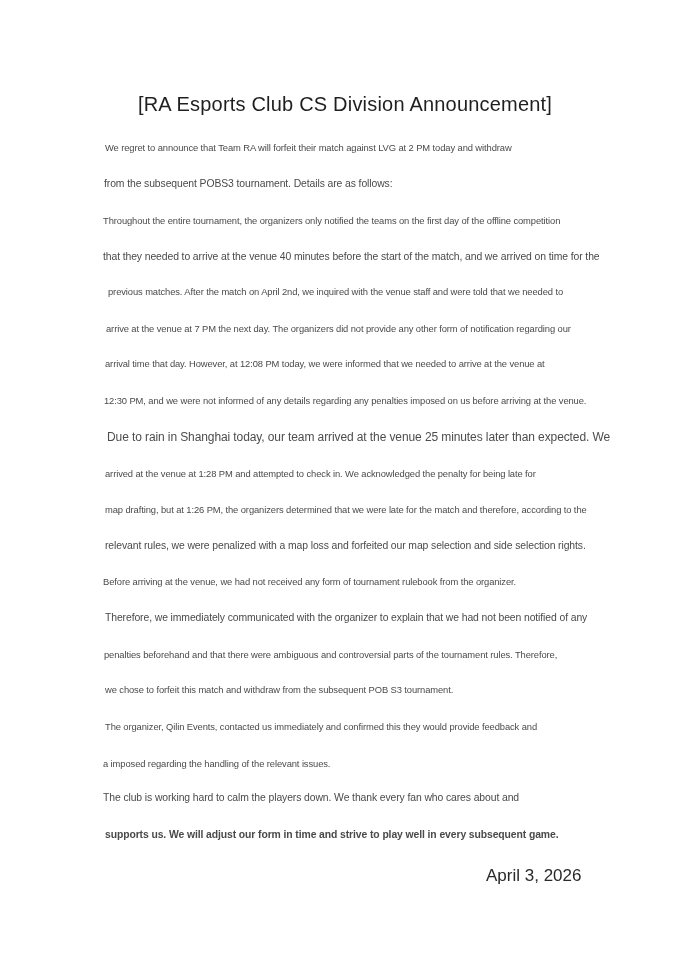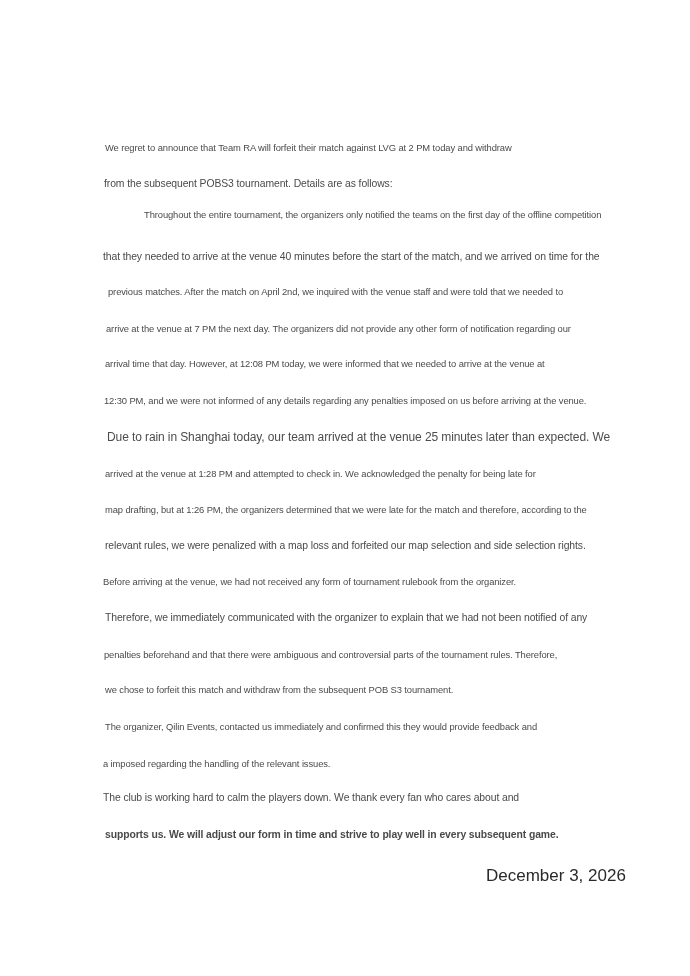--- a/index.html
+++ b/index.html
@@ -46,38 +46,39 @@
       top: 866px;
       font-size: 17px;
       color: #2a2a2a;
       white-space: nowrap;
     }
   </style>
 </head>
 <body>
 
 <div class="doc">
+  <div class="title">[RA Esports Club CS Division Announcement]</div>
 
   <div id="lines">
     <div class="line sz-s" style="left: 105px; top: 142px;">We regret to announce that Team RA will forfeit their match against LVG at 2 PM today and withdraw</div>
     <div class="line sz-m" style="left: 104px; top: 178px;">from the subsequent POBS3 tournament. Details are as follows:</div>
-    <div class="line sz-s" style="left: 103px; top: 209px; margin-left: 41px;">Throughout the entire tournament, the organizers only notified the teams on the first day of the offline competition</div>
+    <div class="line sz-s" style="left: 103px; top: 215px;">Throughout the entire tournament, the organizers only notified the teams on the first day of the offline competition</div>
     <div class="line sz-m" style="left: 103px; top: 251px;">that they needed to arrive at the venue 40 minutes before the start of the match, and we arrived on time for the</div>
     <div class="line sz-s" style="left: 108px; top: 286px;">previous matches. After the match on April 2nd, we inquired with the venue staff and were told that we needed to</div>
     <div class="line sz-s" style="left: 106px; top: 323px;">arrive at the venue at 7 PM the next day. The organizers did not provide any other form of notification regarding our</div>
     <div class="line sz-s" style="left: 105px; top: 358px;">arrival time that day. However, at 12:08 PM today, we were informed that we needed to arrive at the venue at</div>
     <div class="line sz-s" style="left: 104px; top: 395px; text-align: right;">12:30 PM, and we were not informed of any details regarding any penalties imposed on us before arriving at the venue.</div>
     <div class="line sz-l" style="left: 107px; top: 430px;">Due to rain in Shanghai today, our team arrived at the venue 25 minutes later than expected. We</div>
     <div class="line sz-s" style="left: 105px; top: 468px;">arrived at the venue at 1:28 PM and attempted to check in. We acknowledged the penalty for being late for</div>
     <div class="line sz-s" style="left: 105px; top: 504px;">map drafting, but at 1:26 PM, the organizers determined that we were late for the match and therefore, according to the</div>
     <div class="line sz-m" style="left: 105px; top: 540px;">relevant rules, we were penalized with a map loss and forfeited our map selection and side selection rights.</div>
     <div class="line sz-s" style="left: 103px; top: 576px;">Before arriving at the venue, we had not received any form of tournament rulebook from the organizer.</div>
     <div class="line sz-m" style="left: 105px; top: 612px;">Therefore, we immediately communicated with the organizer to explain that we had not been notified of any</div>
     <div class="line sz-s" style="left: 104px; top: 649px;">penalties beforehand and that there were ambiguous and controversial parts of the tournament rules. Therefore,</div>
     <div class="line sz-s" style="left: 105px; top: 684px;">we chose to forfeit this match and withdraw from the subsequent POB S3 tournament.</div>
     <div class="line sz-s" style="left: 105px; top: 721px;">The organizer, Qilin Events, contacted us immediately and confirmed this they would provide feedback and</div>
     <div class="line sz-s" style="left: 103px; top: 758px;">a imposed regarding the handling of the relevant issues.</div>
     <div class="line sz-m" style="left: 103px; top: 792px;">The club is working hard to calm the players down. We thank every fan who cares about and</div>
     <div class="line sz-m" style="left: 105px; top: 829px; font-weight: bold;">supports us. We will adjust our form in time and strive to play well in every subsequent game.</div>
   </div>
 
-  <div class="date">December 3, 2026</div>
+  <div class="date">April 3, 2026</div>
 </div>
 
 </body></html>

